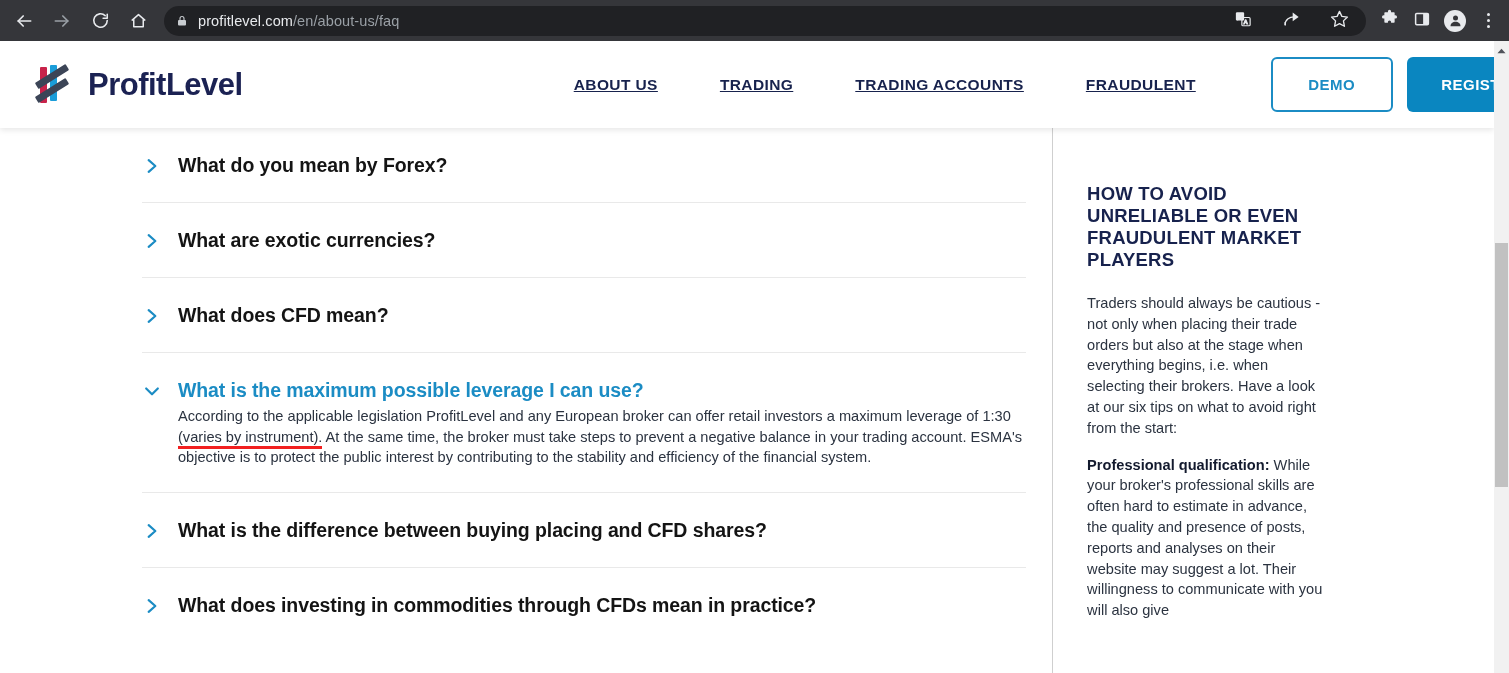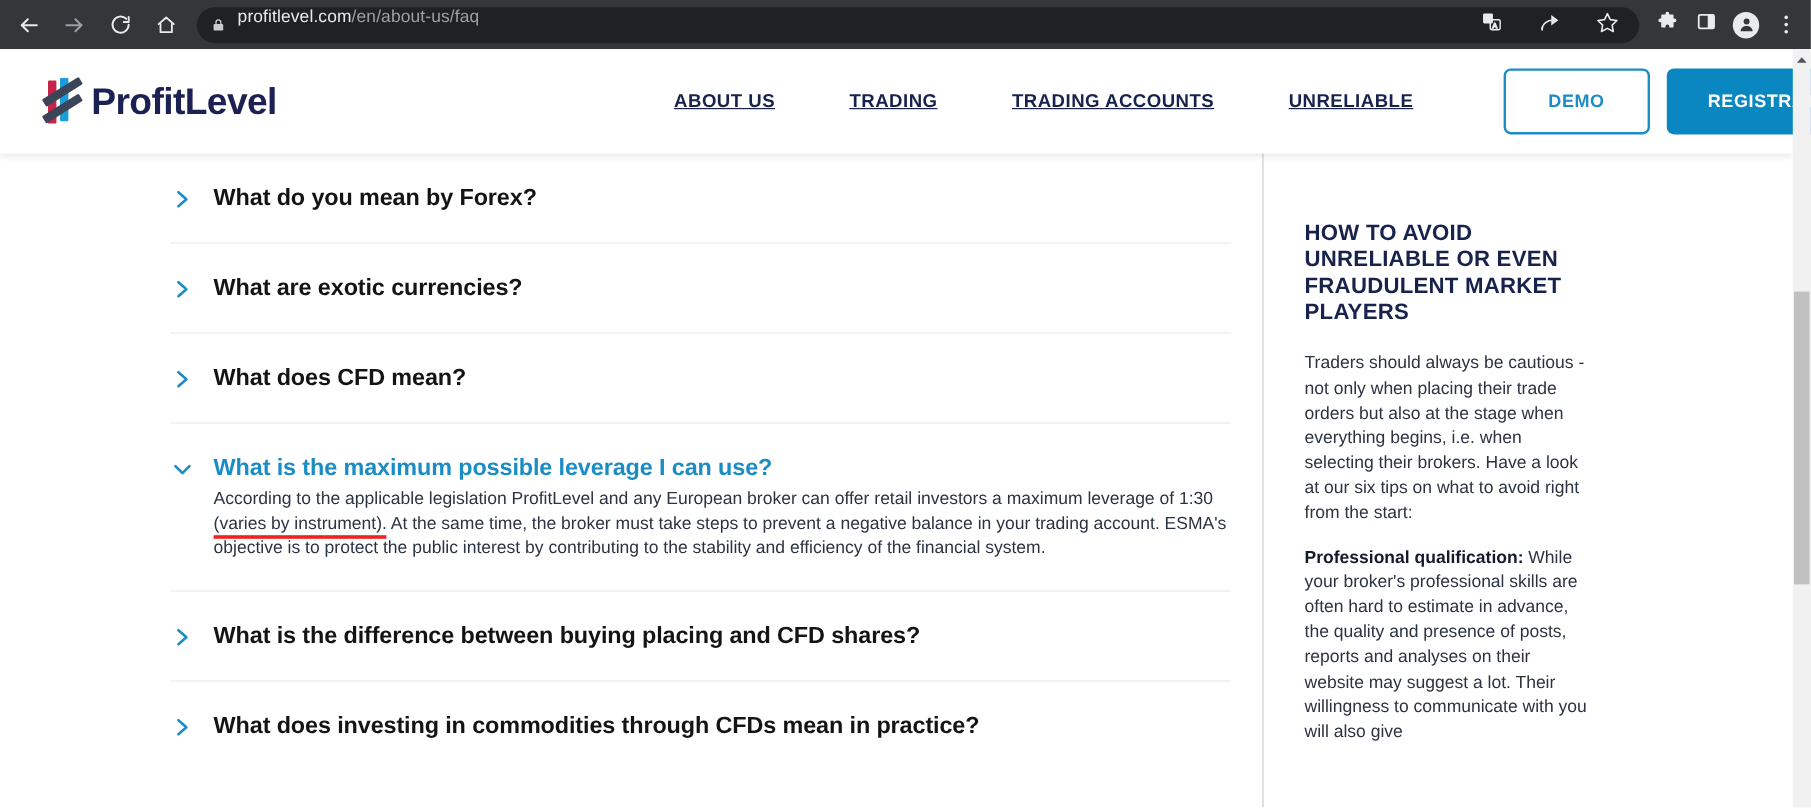--- a/index.html
+++ b/index.html
@@ -24,21 +24,21 @@
     color: #e8eaed;
   }
   .nav-btn svg { display: block; }
   .omnibox {
     margin-left: 10px;
     height: 30px;
     flex: 1;
     max-width: 1265px;
     background: #202124;
     border-radius: 16px;
-    display: flex; 
+    display: flex; align-items: center;
     padding: 0 12px;
     position: relative;
   }
   .lock-icon { margin-right: 10px; display: flex; align-items: center; color: #c9cdd1; }
   .url-text {
     font-size: 14.5px; color: #e8eaed; white-space: nowrap;
     letter-spacing: 0.1px;
   }
   .url-text .url-path { color: #9aa0a6; }
   .omnibox-right {
@@ -75,21 +75,21 @@
     position: absolute; top: 0; left: 0;
     width: 1494px; height: 87px;
     background: #ffffff;
     display: flex; align-items: center;
     box-shadow: 0 2px 6px rgba(0,0,0,0.10);
     z-index: 20;
   }
   .logo-wrap {
     display: flex; align-items: center;
     margin-left: 28px;
-    gap: 0;
+    gap: 12px;
   }
   .logo-mark { width: 48px; height: 48px; display: block; }
   .logo-text {
     font-size: 31px; font-weight: bold; color: #1b2253;
     letter-spacing: -0.5px;
   }
   .main-nav {
     display: flex; align-items: center;
     margin-left: 300px;
     gap: 0px;
@@ -330,21 +330,21 @@
           </g>
         </svg>
       </span>
       <span class="logo-text">ProfitLevel</span>
     </div>
 
     <nav class="main-nav">
       <div class="nav-item">ABOUT US</div>
       <div class="nav-item">TRADING</div>
       <div class="nav-item">TRADING ACCOUNTS</div>
-      <div class="nav-item">UNRELIABLE</div>
+      <div class="nav-item">FRAUDULENT</div>
     </nav>
 
     <div class="header-actions">
       <div class="btn-demo">DEMO</div>
       <div class="btn-registration">REGISTRATION</div>
     </div>
   </div>
 
   <div class="page-body">
 

